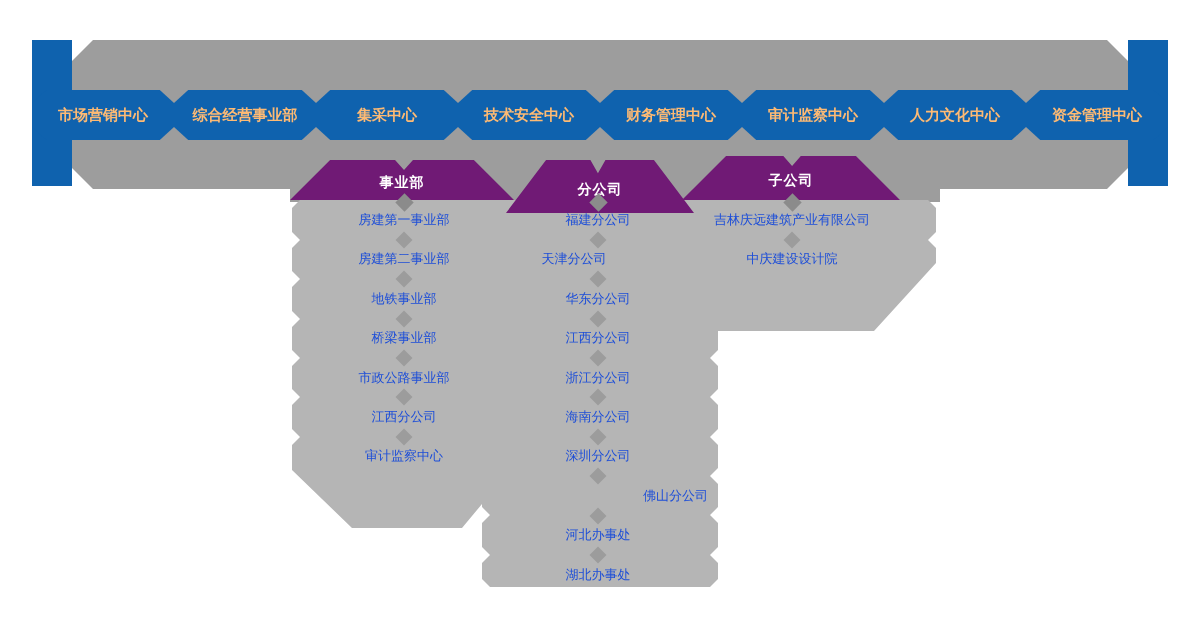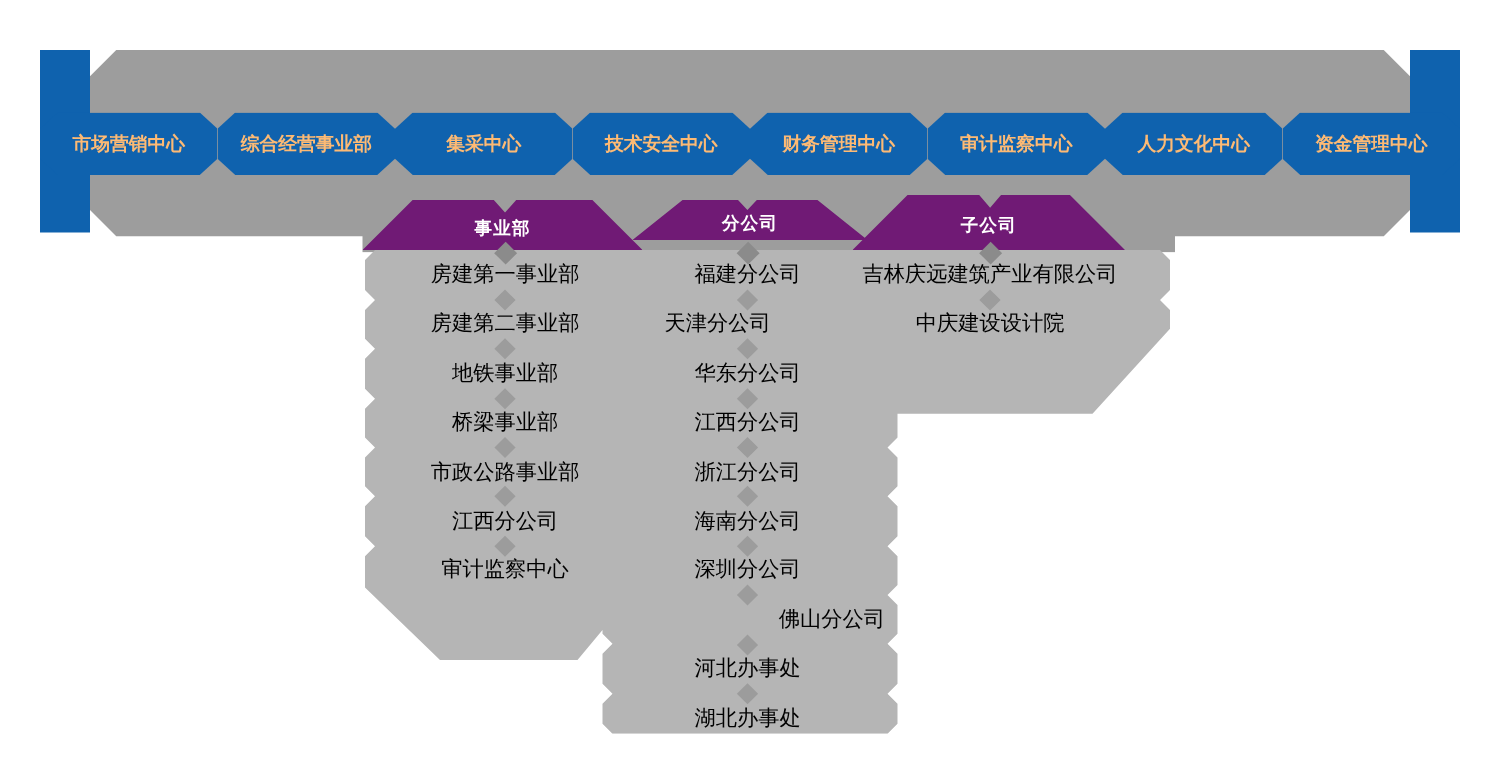--- a/index.html
+++ b/index.html
@@ -36,21 +36,21 @@
     clip-path:polygon(10% 0,90% 0,100% 26%,100% 74%,90% 100%,10% 100%,0 74%,0 26%);
     display:flex;align-items:center;justify-content:center;
   }
   .seg span{color:#fdba74;font-size:15px;font-weight:bold;white-space:nowrap;}
 
   
   .hdr{position:absolute;background:#701a75;display:flex;align-items:center;justify-content:center;}
   .hdr span{color:#fff;font-size:14px;font-weight:bold;letter-spacing:1px;margin-top:6px;}
   #hdr-divisions{left:290px;top:160px;width:224px;height:40px;
     clip-path:polygon(0 100%,17.9% 0,46.9% 0,50.9% 25%,54.9% 0,82.1% 0,100% 100%);}
-  #hdr-branches{left:506px;top:160px;width:188px;height:32px;
+  #hdr-branches{left:506px;top:160px;width:188px;height:53px;
     clip-path:polygon(0 100%,21.3% 0,44.9% 0,48.9% 25%,52.9% 0,78.7% 0,100% 100%);}
   #hdr-subsidiaries{left:682px;top:156px;width:218px;height:44px;
     clip-path:polygon(0 100%,20.2% 0,46.5% 0,50.5% 23%,54.5% 0,79.8% 0,100% 100%);}
 
   
   #body-panel{
     position:absolute;left:0;top:0;width:1200px;height:627px;background:#b5b5b5;
     clip-path:polygon(
       300px 200px,928px 200px,936px 208px,
       936px 232px,928px 240px,936px 248px,
@@ -70,21 +70,21 @@
       292px 445px,300px 437px,292px 429px,
       292px 405px,300px 397px,292px 389px,
       292px 366px,300px 358px,292px 350px,
       292px 327px,300px 319px,292px 311px,
       292px 287px,300px 279px,292px 271px,
       292px 248px,300px 240px,292px 232px,
       292px 208px);
   }
 
   
-  .node{position:absolute;width:220px;text-align:center;color:#000000;font-size:17px;line-height:18px;white-space:nowrap;}
+  .node{position:absolute;width:220px;text-align:center;color:#1d4ed8;font-size:13px;line-height:18px;white-space:nowrap;}
   .diamond{position:absolute;transform:rotate(45deg);}
   .diamond.item{width:12px;height:12px;background:#9c9c9c;}
   .diamond.head{width:13px;height:13px;background:#8b8b8b;}
 </style>
 </head>
 <body>
 
 <div id="stage">
 
   <div class="pillar left"></div>

